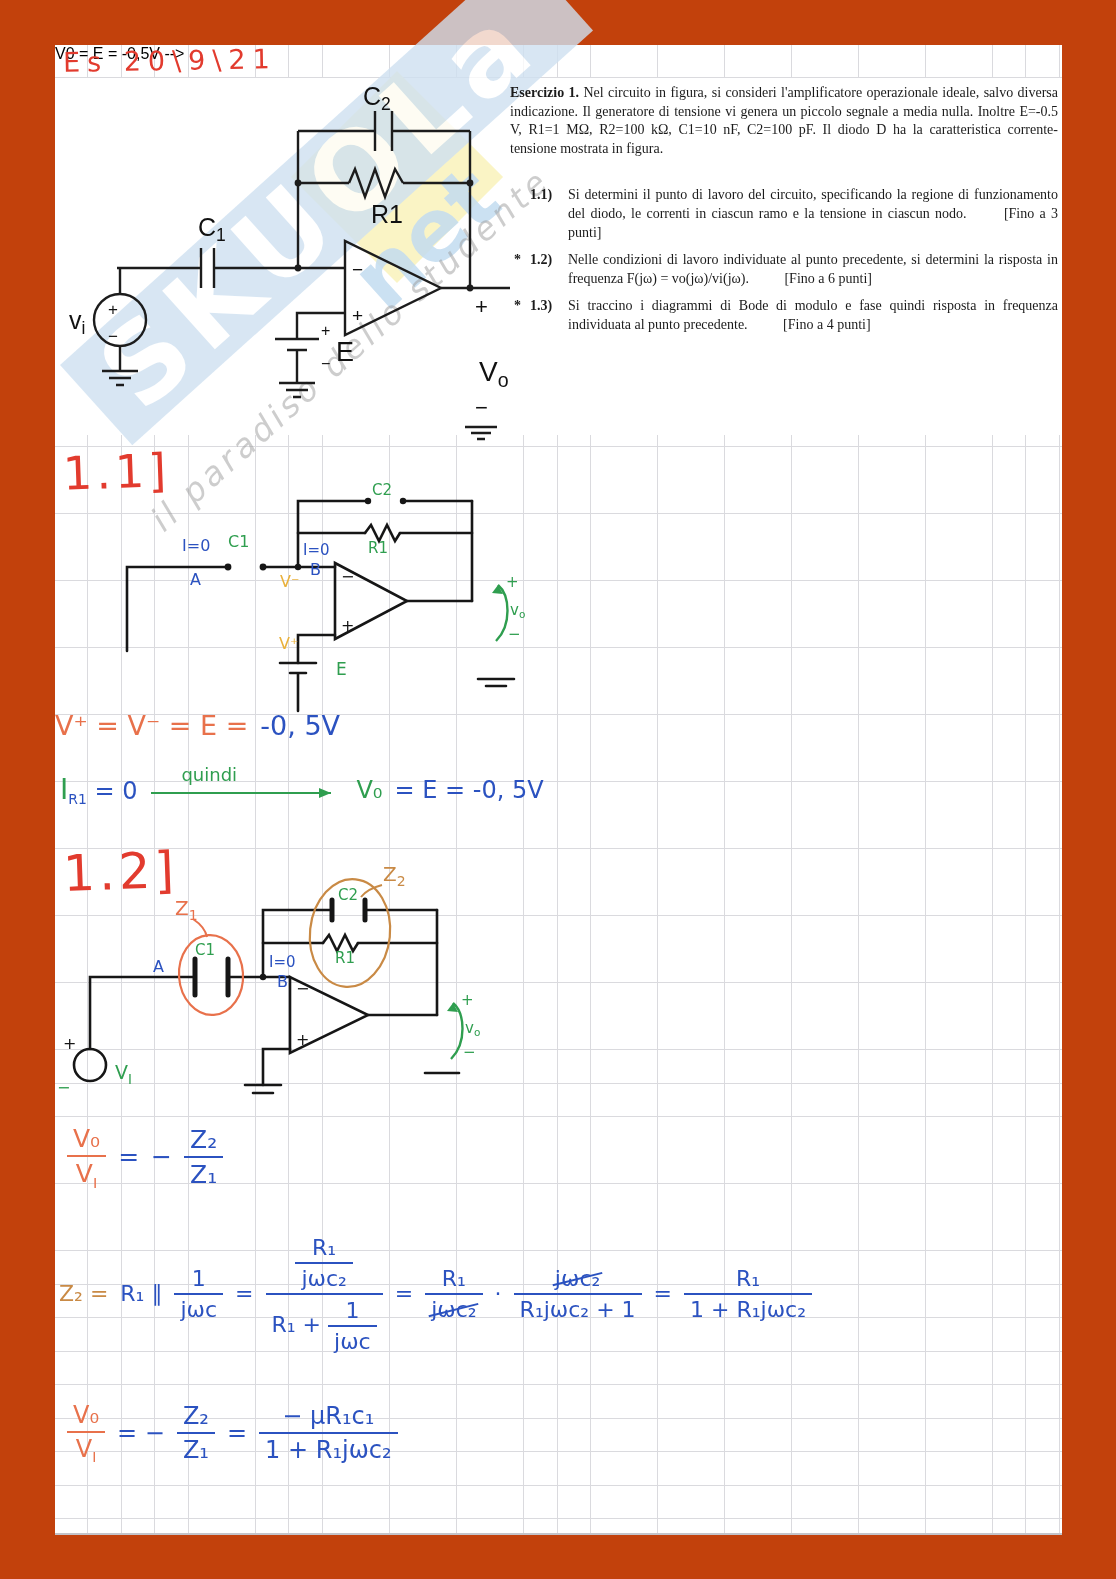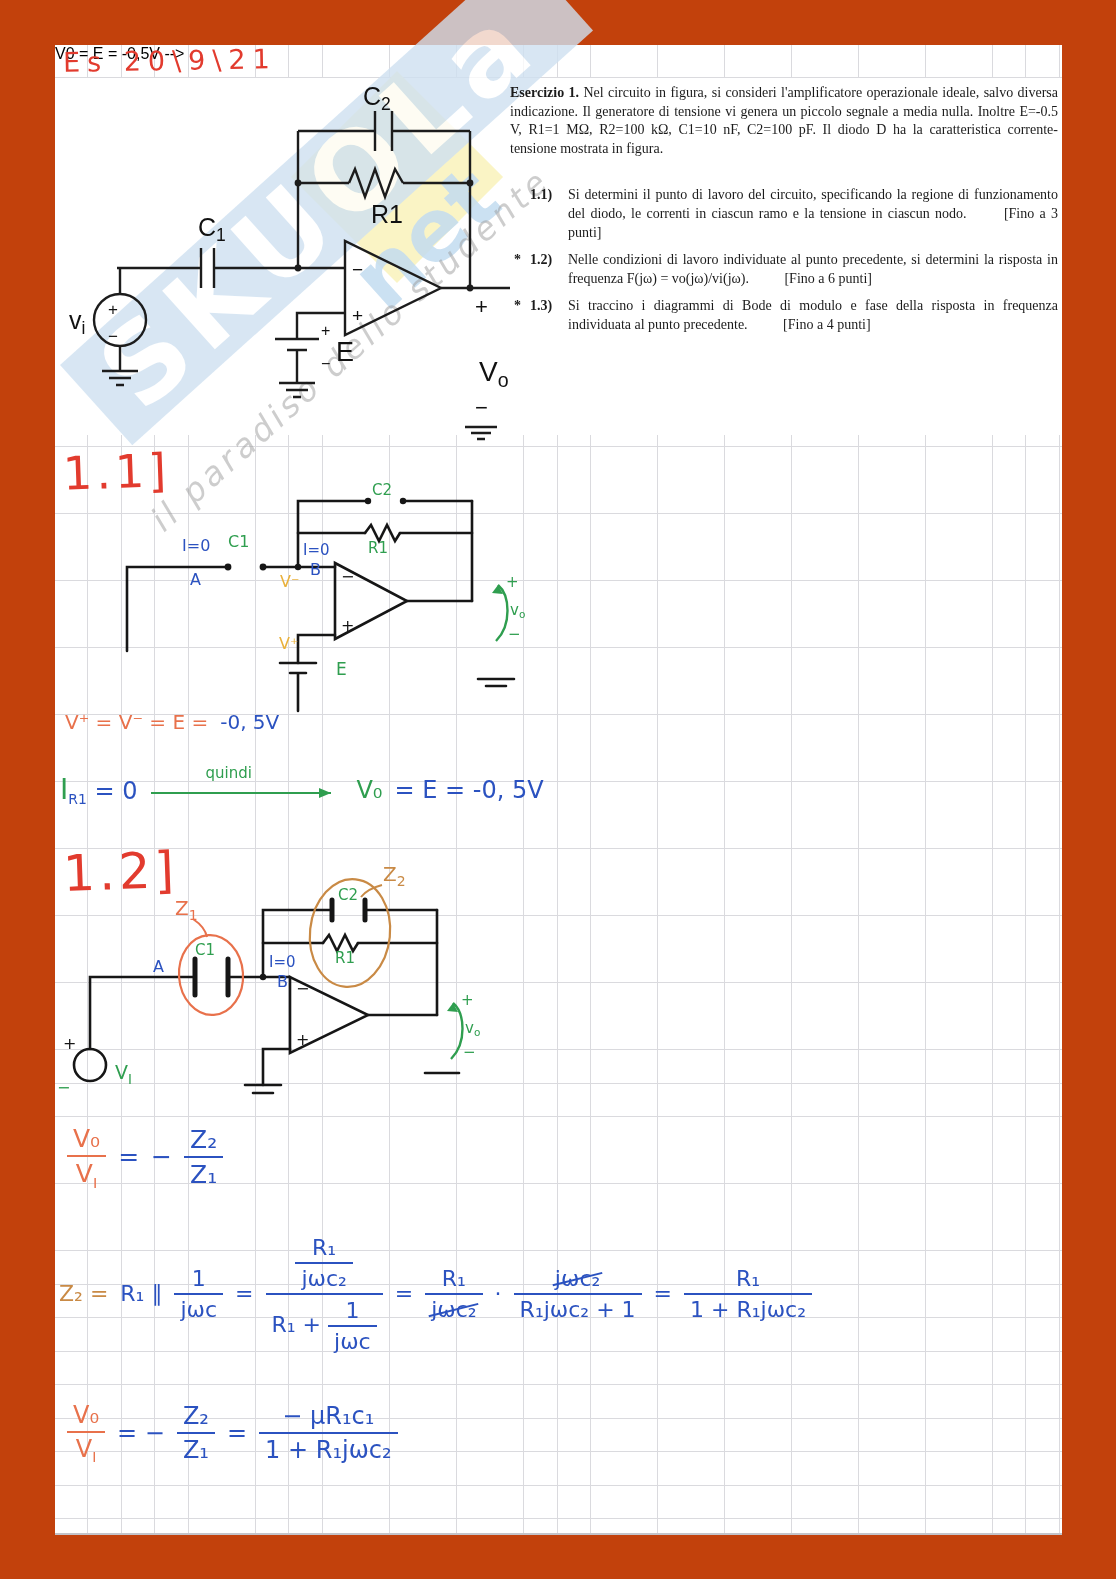--- a/index.html
+++ b/index.html
@@ -44,21 +44,21 @@
   .h-title{font-size:46px;letter-spacing:4px;transform:rotate(-2deg);}
   .eqrow{display:flex;align-items:center;gap:12px;}
   .frac{display:inline-block;text-align:center;vertical-align:middle;}
   .frac .num{display:block;border-bottom:2.4px solid currentColor;padding:1px 6px 2px;}
   .frac .den{display:block;padding:2px 6px 0;}
   .s{font-size:.58em;vertical-align:-.38em;}
   .cancel{position:relative;display:inline-block;}
   .cancel::after{content:"";position:absolute;left:-3px;right:-3px;top:48%;
       border-top:2.2px solid currentColor;transform:rotate(-14deg);}
   .arrow-wrap{position:relative;width:195px;height:36px;}
-  .arrow-wrap .lbl{position:absolute;left:56px;top:-8px;font-size:15px;}
+  .arrow-wrap .lbl{position:absolute;left:32px;top:-8px;font-size:18px;}
   .arrow-wrap svg{position:absolute;left:0;top:14px;}
   svg text{font-family:"DejaVu Sans",sans-serif;}
 </style>
 </head>
 <body>
 
 <div class="stage">
   <div class="paper">
 
     
@@ -126,21 +126,21 @@
           </div>
           <div class="item">
             <span class="star">*</span>
             <span class="num">1.2)</span>
             <span>Nelle condizioni di lavoro individuate al punto precedente, si determini la risposta in frequenza F(jω) = vo(jω)/vi(jω).</span>
             <span class="points">[Fino a 6 punti]</span>
           </div>
           <div class="item">
             <span class="star">*</span>
             <span class="num">1.3)</span>
-            <span>Si traccino i diagrammi di Bode di modulo e fase della risposta in frequenza individuata al punto precedente.</span>
+            <span>Si traccino i diagrammi di Bode di modulo e fase quindi risposta in frequenza individuata al punto precedente.</span>
             <span class="points">[Fino a 4 punti]</span>
           </div>
         </div>
       </div>
     </div>
 
     
     <div class="hw red h-title" style="left:8px;top:400px;">1.1]</div>
 
     <svg class="hw" style="left:45px;top:438px;" width="430" height="280" viewBox="0 0 430 280">
@@ -178,21 +178,21 @@
       <text x="268" y="70" font-size="15" fill="#2f9e4f">R1</text>
       <text x="241" y="99" font-size="16" fill="#161616">−</text>
       <text x="241" y="148" font-size="16" fill="#161616">+</text>
       <text x="236" y="192" font-size="17" fill="#2f9e4f">E</text>
       <text x="406" y="104" font-size="15" fill="#2f9e4f">+</text>
       <text x="410" y="132" font-size="15" fill="#2f9e4f"><tspan>v</tspan><tspan class="svgsub" dy="3">o</tspan></text>
       <text x="408" y="156" font-size="15" fill="#2f9e4f">−</text>
     </svg>
 
     
-    <div class="hw eqrow" style="left:10px;top:665px;font-size:20px;">
+    <div class="hw eqrow" style="left:0;top:665px;font-size:27px;">
       <span class="orange">V⁺ = V⁻ = E =</span>
       <span class="blue">-0, 5V</span>
     </div>
 
       V0 = E = -0,5V --&gt;
     <div class="hw eqrow" style="left:5px;top:727px;font-size:24px;">
       <span><span class="green" style="font-size:28px;">I</span><span class="blue s">R1</span>
         <span class="blue">= 0</span></span>
       <span class="arrow-wrap">
         <span class="lbl green">quindi</span>

